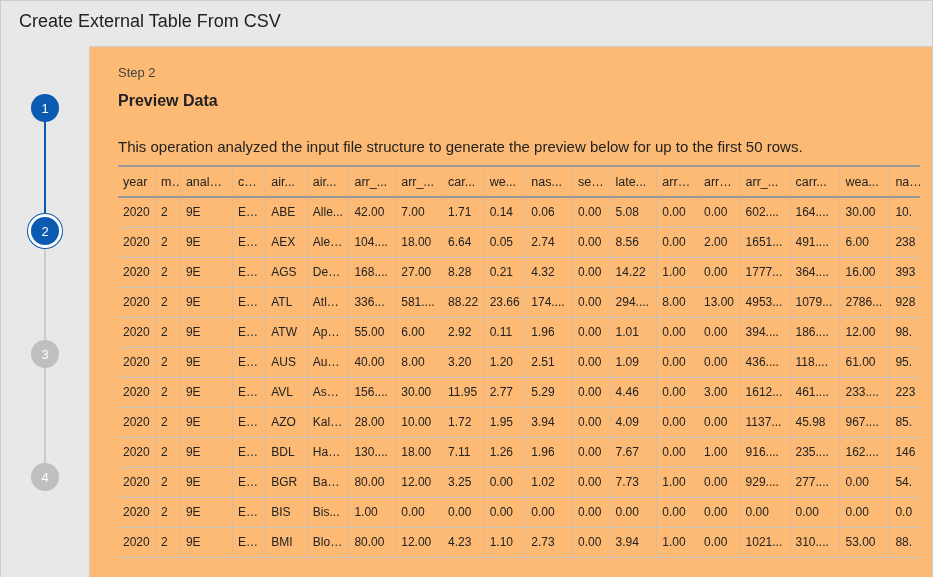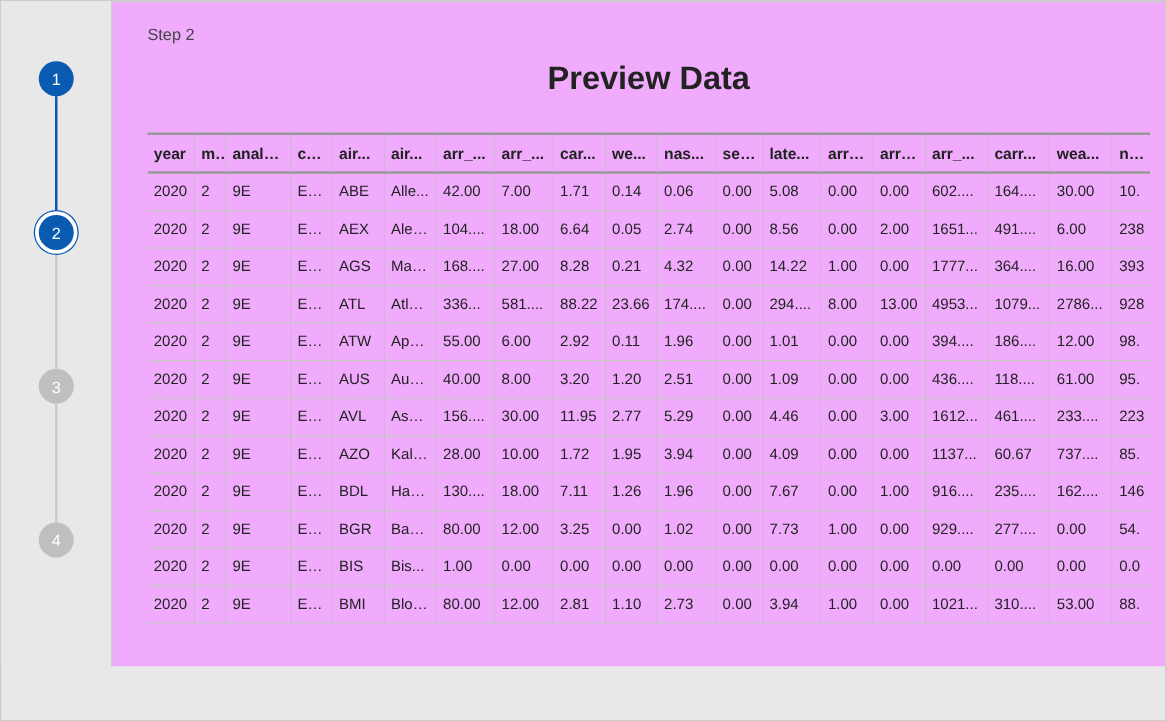--- a/index.html
+++ b/index.html
@@ -70,39 +70,38 @@
     .step-line.done {
       background: #0b5ab2;
       height: 95px;
     }
     .step-line.pending {
       background: #ccc;
       height: 95px;
     }
     .content {
       flex: 1;
-      background: #f0abfc;
+      background: #fdba74;
       border: 1px solid #ccc;
       border-right: none;
       border-bottom: none;
       padding: 18px 12px 0 28px;
       overflow: hidden;
       position: relative;
     }
     .step-label {
       font-size: 13px;
       color: #444;
       margin-bottom: 12px;
     }
     .page-h {
-      font-size: 26px;
+      font-size: 16px;
       font-weight: 700;
       color: #222;
       margin-bottom: 28px;
-      text-align: center;
     }
     .desc {
       font-size: 15px;
       color: #222;
       margin-bottom: 10px;
     }
     .table-wrap {
       overflow: hidden;
       border-top: 2px solid #999;
     }
@@ -116,21 +115,21 @@
       color: #222;
       text-align: left;
       padding: 6px 5px;
       overflow: hidden;
       white-space: nowrap;
       text-overflow: ellipsis;
       border-right: 1px dotted #bbb;
       height: 30px;
     }
     thead th {
-      font-weight: 700;
+      font-weight: 400;
       font-size: 12.5px;
       border-bottom: 2px solid #999;
     }
     tbody td {
       border-bottom: 1px solid #c8c8c8;
     }
     .c0 { width: 36px; }
     .c1 { width: 24px; }
     .c2 { width: 50px; }
     .c3 { width: 32px; }
@@ -147,33 +146,35 @@
     .c14 { width: 40px; }
     .c15 { width: 48px; }
     .c16 { width: 48px; }
     .c17 { width: 48px; }
     .c18 { width: 36px; }
   </style>
 </head>
 <body>
 
 <div class="window">
+  <div class="title-bar">Create External Table From CSV</div>
   <div class="body-area">
     <div class="stepper">
       <div class="step-dot done">1</div>
       <div class="step-line done"></div>
       <div class="step-dot current">2</div>
       <div class="step-line pending"></div>
       <div class="step-dot pending">3</div>
       <div class="step-line pending"></div>
       <div class="step-dot pending">4</div>
     </div>
     <div class="content">
       <div class="step-label">Step 2</div>
       <h1 class="page-h">Preview Data</h1>
+      <div class="desc">This operation analyzed the input file structure to generate the preview below for up to the first 50 rows.</div>
       <div class="table-wrap">
         <table>
           <colgroup>
             <col class="c0">
               <col class="c1">
               <col class="c2">
               <col class="c3">
               <col class="c4">
             <col class="c5">
               <col class="c6">
@@ -255,21 +256,21 @@
                 <td>491....</td>
                 <td>6.00</td>
                 <td>238</td>
               </tr>
               <tr>
                 <td>2020</td>
                 <td>2</td>
                 <td>9E</td>
                 <td>En...</td>
                 <td>AGS</td>
-                <td>May...</td>
+                <td>Dec...</td>
                 <td>168....</td>
                 <td>27.00</td>
                 <td>8.28</td>
                 <td>0.21</td>
                 <td>4.32</td>
                 <td>0.00</td>
                 <td>14.22</td>
                 <td>1.00</td>
                 <td>0.00</td>
                 <td>1777...</td>
@@ -371,22 +372,22 @@
                 <td>28.00</td>
                 <td>10.00</td>
                 <td>1.72</td>
                 <td>1.95</td>
                 <td>3.94</td>
                 <td>0.00</td>
                 <td>4.09</td>
                 <td>0.00</td>
                 <td>0.00</td>
                 <td>1137...</td>
-                <td>60.67</td>
-                <td>737....</td>
+                <td>45.98</td>
+                <td>967....</td>
                 <td>85.</td>
               </tr>
               <tr>
                 <td>2020</td>
                 <td>2</td>
                 <td>9E</td>
                 <td>En...</td>
                 <td>BDL</td>
                 <td>Hart...</td>
                 <td>130....</td>
@@ -447,21 +448,21 @@
               </tr>
               <tr>
                 <td>2020</td>
                 <td>2</td>
                 <td>9E</td>
                 <td>En...</td>
                 <td>BMI</td>
                 <td>Bloo...</td>
                 <td>80.00</td>
                 <td>12.00</td>
-                <td>2.81</td>
+                <td>4.23</td>
                 <td>1.10</td>
                 <td>2.73</td>
                 <td>0.00</td>
                 <td>3.94</td>
                 <td>1.00</td>
                 <td>0.00</td>
                 <td>1021...</td>
                 <td>310....</td>
                 <td>53.00</td>
                 <td>88.</td>

